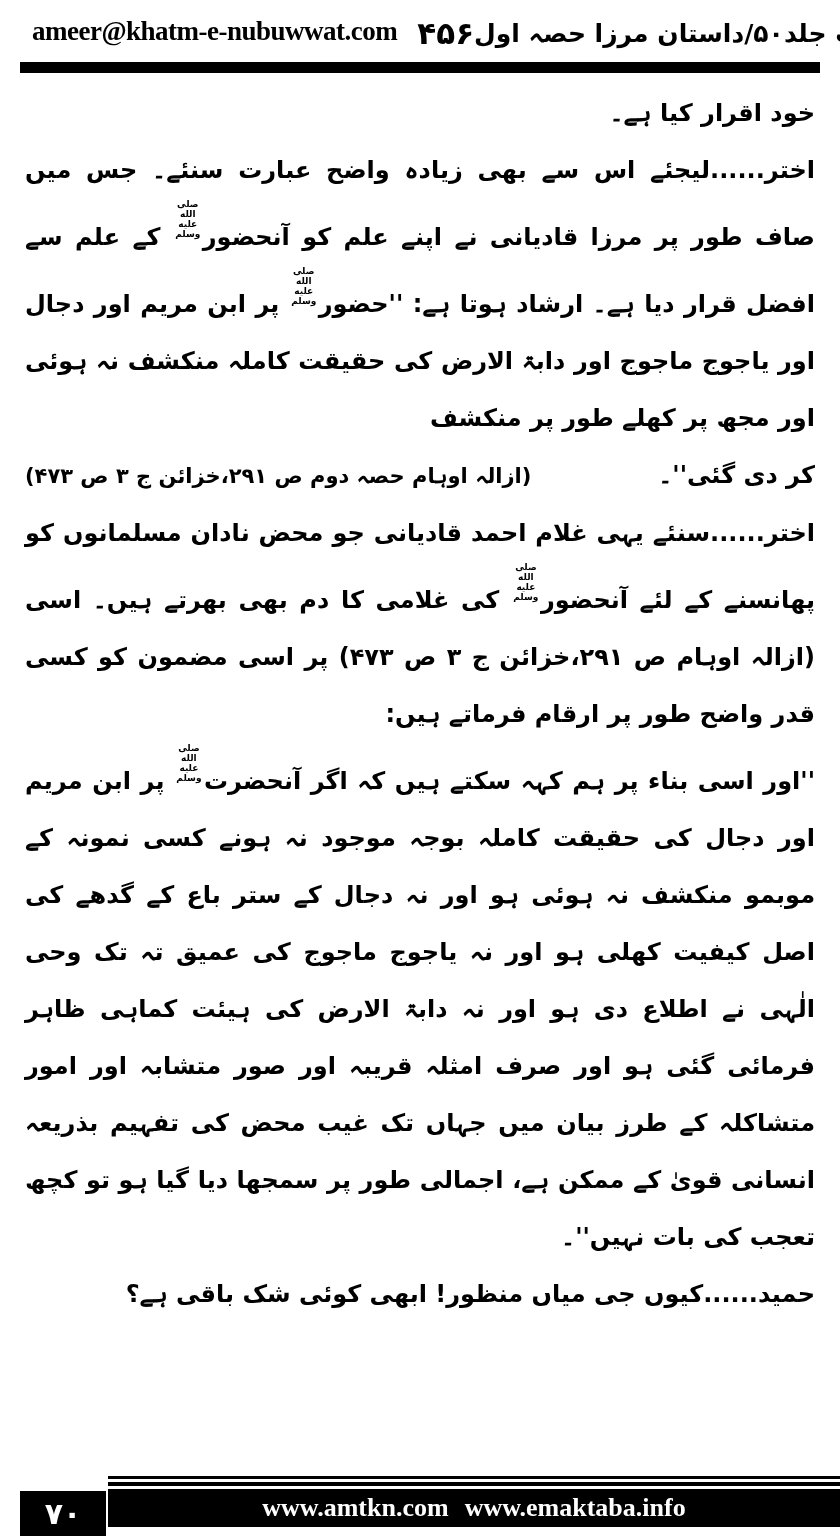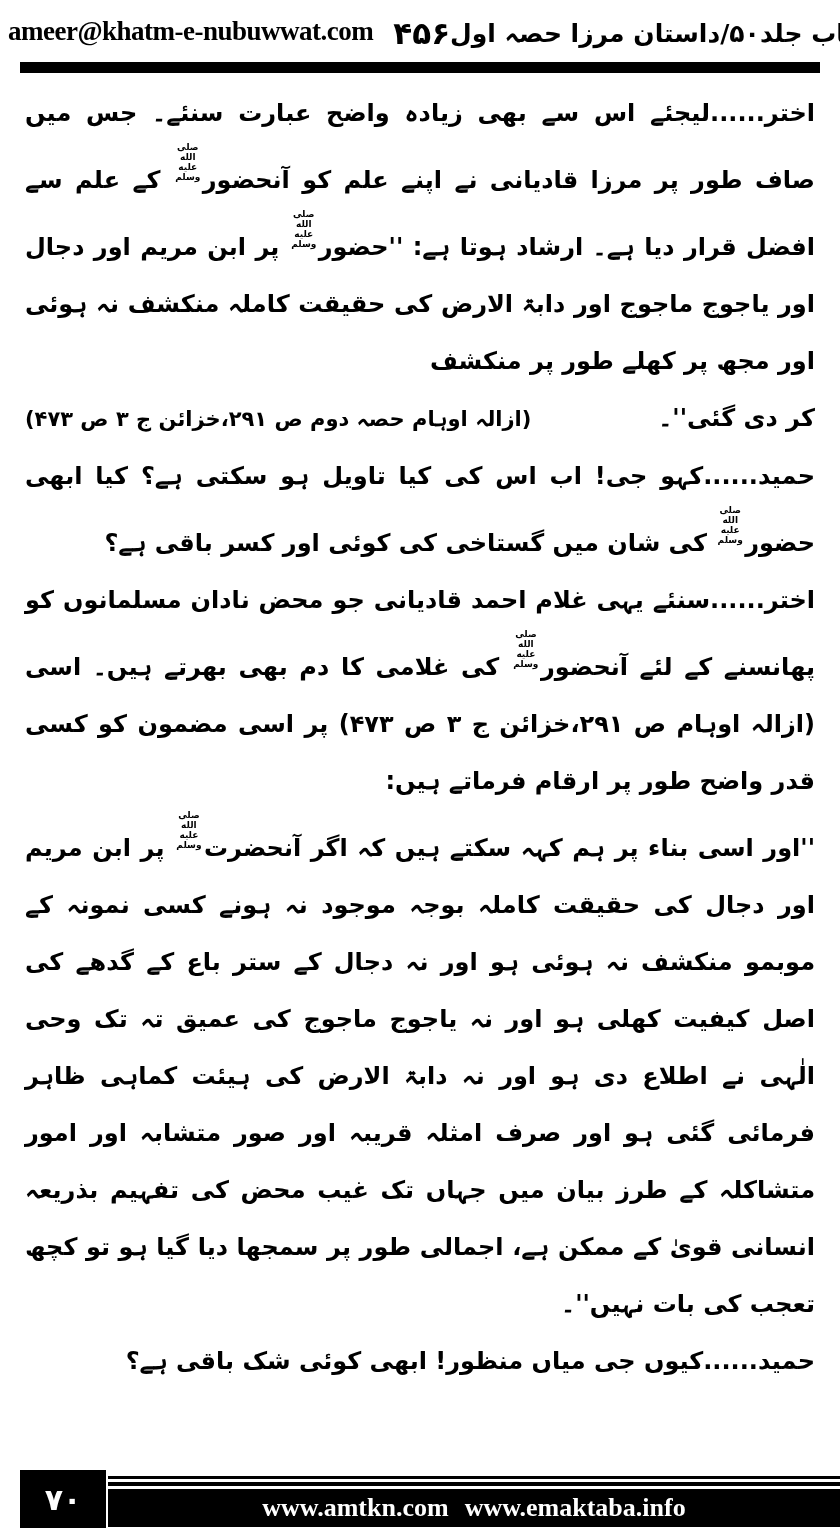--- a/index.html
+++ b/index.html
@@ -5,21 +5,21 @@
   * { margin:0; padding:0; box-sizing:border-box; }
   html,body { background:#ffffff; }
   .page {
     position:relative; width:840px; height:1540px;
     background:#ffffff; color:#000; overflow:hidden;
     font-family:"DejaVu Sans", sans-serif;
   }
   
   .header {
     display:flex; align-items:flex-start;
-    padding:16px 22px 0 8px;
+    padding:16px 22px 0 32px;
   }
   .email {
     font-family:"Liberation Serif", serif;
     font-weight:bold; font-size:27px; letter-spacing:-0.5px;
     direction:ltr; white-space:nowrap;
   }
   .pagenum {
     font-family:"DejaVu Sans", sans-serif;
     font-weight:bold; font-size:31px; line-height:34px;
     margin-left:20px; direction:rtl; white-space:nowrap;
@@ -48,22 +48,22 @@
   }
   .refline {
     display:flex; justify-content:space-between; align-items:baseline;
     direction:rtl;
   }
   .refline .ref { font-size:21px; white-space:nowrap; }
   .refline .qend { white-space:nowrap; }
   
   .footer { position:absolute; left:0; right:0; bottom:4px; height:60px; }
   .pgbox {
-    position:absolute; left:20px; bottom:8px;
-    width:86px; height:58px; background:#000; color:#fff;
+    position:absolute; left:20px; bottom:0;
+    width:86px; height:45px; background:#000; color:#fff;
     display:flex; align-items:center; justify-content:center;
     font-family:"DejaVu Sans", sans-serif;
     font-weight:bold; font-size:30px; direction:rtl;
   }
   .bars { margin-left:108px; }
   .bars .l1 { height:3px; background:#000; margin-bottom:3px; }
   .bars .l2 { height:4px; background:#000; margin-bottom:3px; }
   .bar {
     height:38px; background:#000; color:#fff;
     display:flex; align-items:center; justify-content:center; gap:16px;
@@ -78,26 +78,26 @@
 
   <div class="header">
     <span class="email">ameer@khatm-e-nubuwwat.com</span>
     <span class="pagenum">۴۵۶</span>
     <span class="title">احتساب جلد۵۰/داستان مرزا حصہ اول</span>
   </div>
 
   <div class="rule"></div>
 
   <div class="body-text">
+      <div class="para opening">خود اقرار کیا ہے۔</div>
       <div class="para"><span class="speaker">اختر......</span>لیجئے اس سے بھی زیادہ واضح عبارت سنئے۔ جس میں صاف طور پر مرزا قادیانی نے اپنے علم کو آنحضور<span class="saw">صلى الله عليه وسلم</span> کے علم سے افضل قرار دیا ہے۔ ارشاد ہوتا ہے: ''حضور<span class="saw">صلى الله عليه وسلم</span> پر ابن مریم اور دجال اور یاجوج ماجوج اور دابۃ الارض کی حقیقت کاملہ منکشف نہ ہوئی اور مجھ پر کھلے طور پر منکشف</div>
       <div class="refline">
         <span class="qend">کر دی گئی''۔</span>
         <span class="ref">(ازالہ اوہام حصہ دوم ص ۲۹۱،خزائن ج ۳ ص ۴۷۳)</span>
       </div>
-      <div class="para"><span class="speaker">حمید......</span>کہو جی! اب اس کی کیا تاویل ہو سکتی ہے؟ کیا ابھی حضور<span class="saw">صلى الله عليه وسلم</span> کی شان میں گستاخی کی کوئی اور کسر باقی ہے؟</div>
       <div class="para"><span class="speaker">اختر......</span>سنئے یہی غلام احمد قادیانی جو محض نادان مسلمانوں کو پھانسنے کے لئے آنحضور<span class="saw">صلى الله عليه وسلم</span> کی غلامی کا دم بھی بھرتے ہیں۔ اسی (ازالہ اوہام ص ۲۹۱،خزائن ج ۳ ص ۴۷۳) پر اسی مضمون کو کسی قدر واضح طور پر ارقام فرماتے ہیں:</div>
       <div class="para quote">''اور اسی بناء پر ہم کہہ سکتے ہیں کہ اگر آنحضرت<span class="saw">صلى الله عليه وسلم</span> پر ابن مریم اور دجال کی حقیقت کاملہ بوجہ موجود نہ ہونے کسی نمونہ کے موبمو منکشف نہ ہوئی ہو اور نہ دجال کے ستر باع کے گدھے کی اصل کیفیت کھلی ہو اور نہ یاجوج ماجوج کی عمیق تہ تک وحی الٰہی نے اطلاع دی ہو اور نہ دابۃ الارض کی ہیئت کماہی ظاہر فرمائی گئی ہو اور صرف امثلہ قریبہ اور صور متشابہ اور امور متشاکلہ کے طرز بیان میں جہاں تک غیب محض کی تفہیم بذریعہ انسانی قویٰ کے ممکن ہے، اجمالی طور پر سمجھا دیا گیا ہو تو کچھ تعجب کی بات نہیں''۔</div>
       <div class="para"><span class="speaker">حمید......</span>کیوں جی میاں منظور! ابھی کوئی شک باقی ہے؟</div>
     </div>
 
   <div class="footer">
     <div class="pgbox">
       <span>۷۰</span>
     </div>
     <div class="bars">

